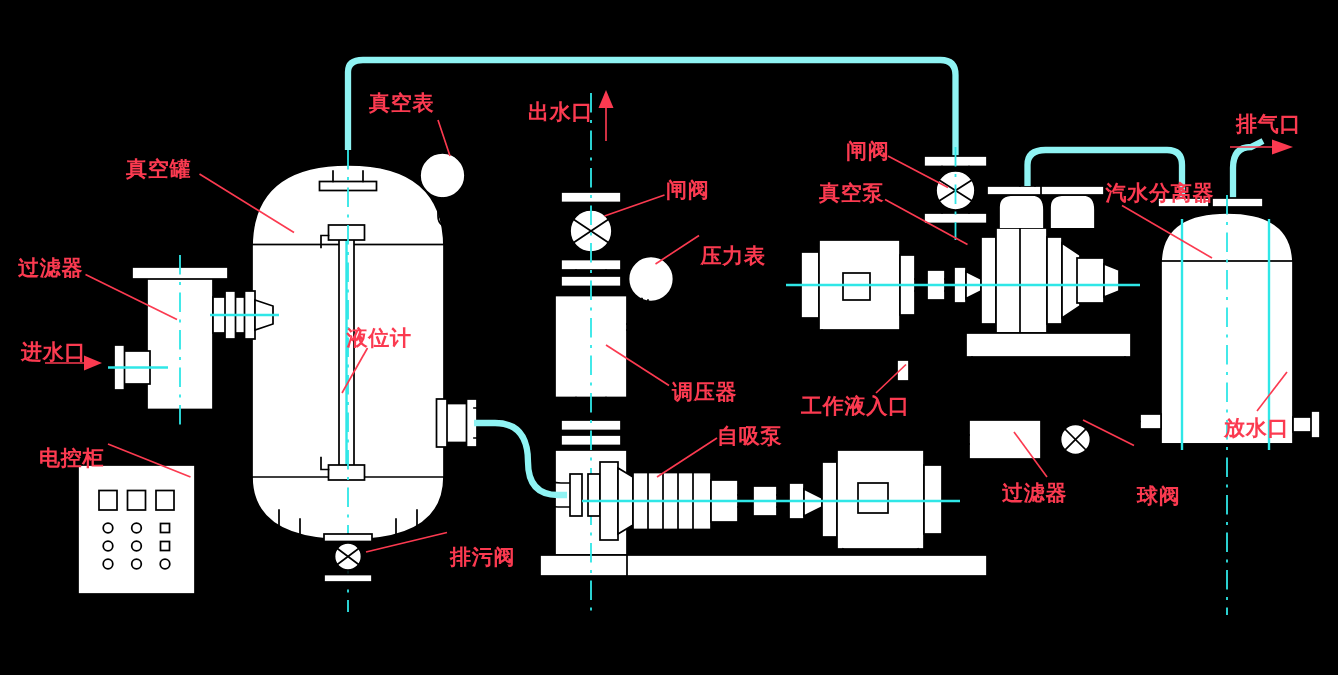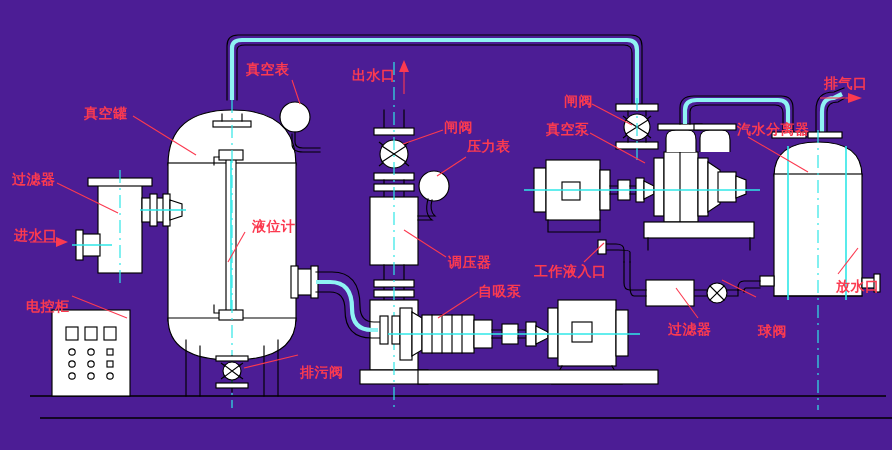--- a/index.html
+++ b/index.html
@@ -1,17 +1,17 @@
 <!DOCTYPE html>
 <html><head>
 <meta charset="utf-8">
 <style>
   html,body{margin:0;padding:0;background:#ffffff;}
   body{font-family:"DejaVu Sans","Liberation Sans",sans-serif;}
-  #stage{position:relative;width:892px;height:450px;background:#4c1d95;overflow:hidden;}
+  #stage{position:relative;width:892px;height:450px;background:#000000;overflow:hidden;}
   #stage svg{position:absolute;left:0;top:0;}
   .lbl{
     position:absolute;
     color:#fb3a50;
     font-weight:bold;
     font-size:14px;
     line-height:1;
     white-space:nowrap;
     letter-spacing:0.5px;
     font-family:"DejaVu Sans","Liberation Sans",sans-serif;
@@ -314,30 +314,30 @@
       <line class="ldr" x1="820" y1="98" x2="848" y2="98" stroke-width="2"></line>
       <polygon class="ar" points="848,93 862,98 848,103"></polygon>
     </g>
   </g>
 </svg>
 
 <div class="lbl" style="left:246px;top:62px;">真空表</div>
 <div class="lbl" style="left:84px;top:106px;text-align:right;">真空罐</div>
 <div class="lbl" style="left:352px;top:68px;">出水口</div>
 <div class="lbl" style="left:444px;top:120px;">闸阀</div>
-<div class="lbl" style="left:467px;top:139px;text-align:center;">压力表</div>
+<div class="lbl" style="left:467px;top:164px;text-align:center;">压力表</div>
 <div class="lbl" style="left:12px;top:172px;">过滤器</div>
 <div class="lbl" style="left:14px;top:228px;">进水口</div>
-<div class="lbl" style="left:231px;top:219px;padding-left:21px;">液位计</div>
+<div class="lbl" style="left:231px;top:219px;">液位计</div>
 <div class="lbl" style="left:448px;top:255px;">调压器</div>
 <div class="lbl" style="left:478px;top:284px;">自吸泵</div>
 <div class="lbl" style="left:26px;top:299px;text-align:center;">电控柜</div>
 <div class="lbl" style="left:300px;top:348px;margin-top:17px;">排污阀</div>
 <div class="lbl" style="left:564px;top:94px;">闸阀</div>
 <div class="lbl" style="left:546px;top:122px;">真空泵</div>
 <div class="lbl" style="left:697px;top:122px;margin-left:40px;">汽水分离器</div>
 <div class="lbl" style="left:824px;top:76px;">排气口</div>
 <div class="lbl" style="left:534px;top:264px;text-align:center;">工作液入口</div>
 <div class="lbl" style="left:668px;top:322px;">过滤器</div>
 <div class="lbl" style="left:758px;top:300px;margin-top:24px;">球阀</div>
-<div class="lbl" style="left:836px;top:279px;">放水口</div>
+<div class="lbl" style="left:816px;top:279px;">放水口</div>
 
 </div>
 
 </body></html>

